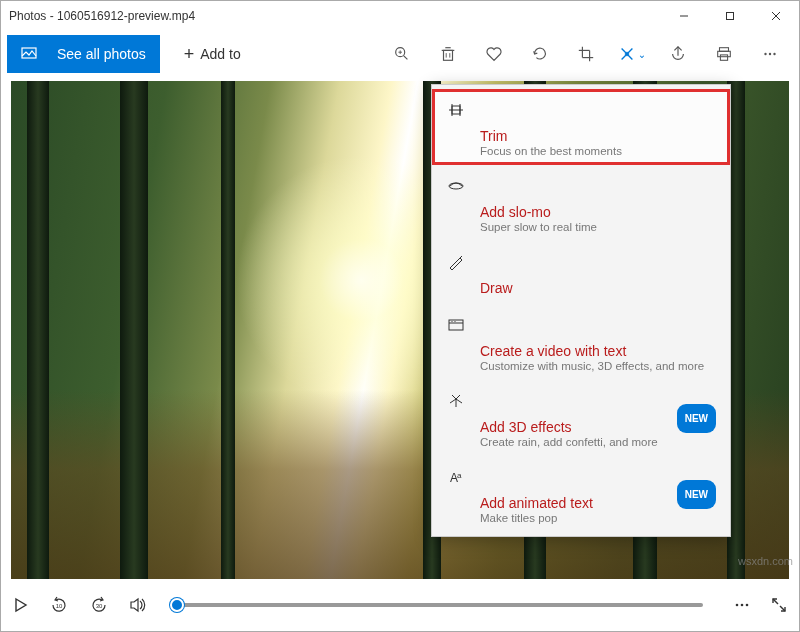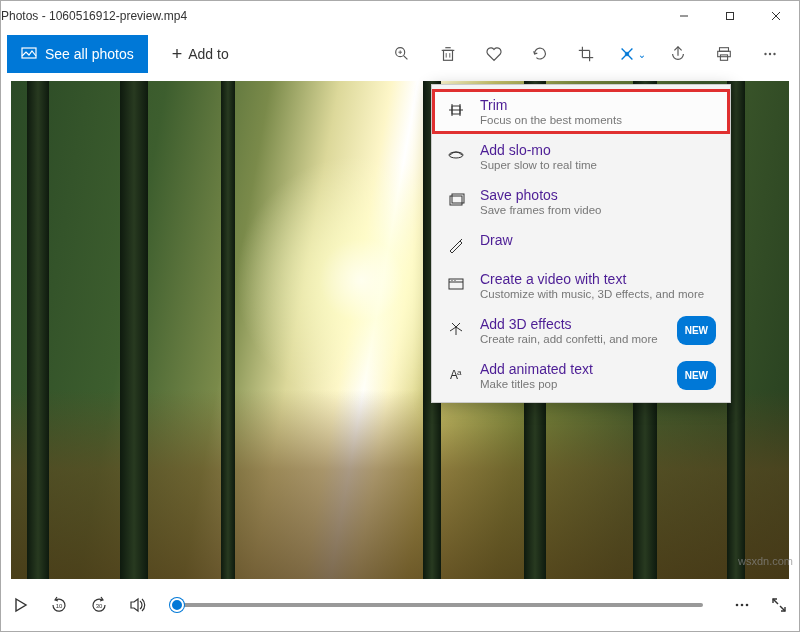--- a/index.html
+++ b/index.html
@@ -1,24 +1,24 @@
 <!DOCTYPE html>
 <html><head>
 <meta charset="utf-8">
 <style>
 * { margin: 0; padding: 0; box-sizing: border-box; font-family: "Segoe UI", sans-serif; }
 body { background: #fff; }
 .window { width: 800px; height: 632px; border: 1px solid #aaa; display: flex; flex-direction: column; background: #fff; position: relative; }
 
-.titlebar { height: 30px; display: flex; align-items: center; padding-left: 0; font-size: 12px; color: #333; }
+.titlebar { height: 30px; display: flex; align-items: center; padding-left: 8px; font-size: 12px; color: #333; }
 .titlebar .title { flex: 1; }
 .winbtn { width: 46px; height: 30px; display: flex; align-items: center; justify-content: center; color: #333; font-size: 14px; }
 
 .toolbar { height: 46px; display: flex; align-items: center; padding: 0 6px; }
-.btn-seeall { background: #0078d7; color: #fff; height: 38px; padding: 0 14px; display: flex; align-items: center; gap: 8px; font-size: 14px; margin-right: 10px; }
+.btn-seeall { background: #0078d7; color: #fff; height: 38px; padding: 0 14px; display: flex; align-items: center; gap: 20px; font-size: 14px; margin-right: 10px; }
 .btn-addto { height: 38px; padding: 0 14px; display: flex; align-items: center; gap: 6px; font-size: 14px; color: #333; }
 .spacer { flex: 1; }
 .ticon { width: 46px; height: 46px; display: flex; align-items: center; justify-content: center; color: #555; }
 .ticon svg { width: 18px; height: 18px; }
 .ticon.edit { color: #0078d7; position: relative; }
 .chev { font-size: 10px; color: #0078d7; margin-left: 2px; }
 
 .content { flex: 1; position: relative; display: flex; align-items: center; justify-content: center; background: #fff; padding: 4px 10px 0 10px; }
 .photo { width: 100%; height: 100%; background: linear-gradient(100deg,#2b4a26 0%,#3d5e2e 18%,#7a8a4a 30%,#dcd89a 38%,#fdf6c8 44%,#fff 47%,#fdf6c8 50%,#c9c46a 56%,#7a8a3d 66%,#3e5a2c 80%,#263e1f 100%); position: relative; overflow: hidden; }
 .photo::before { content:""; position:absolute; inset:0; background:
@@ -31,21 +31,21 @@
 .playbar { height: 52px; display: flex; align-items: center; padding: 0 12px; gap: 20px; }
 .picon { display:flex; align-items:center; justify-content:center; color:#333; }
 .slider { flex: 1; height: 4px; background: #999; border-radius: 2px; position: relative; margin: 0 10px; }
 .thumb { position: absolute; left: 0; top: 50%; transform: translate(-50%,-50%); width: 14px; height: 14px; border-radius: 50%; background: #0078d7; border: 2px solid #fff; box-shadow: 0 0 0 1px #0078d7; }
 
 .menu { position: absolute; top: 83px; left: 430px; width: 300px; background: #f4f4f4; box-shadow: 0 4px 16px rgba(0,0,0,0.3); border: 1px solid #ccc; padding: 4px 0; }
 .mitem { display: flex; align-items: flex-start; padding: 8px 14px; gap: 14px; position: relative; }
 .mitem.hl { box-shadow: inset 0 0 0 3px #e03030; background:#fcfcfc; }
 .micon { width: 20px; height: 20px; flex-shrink: 0; margin-top: 3px; color:#333; display:flex; align-items:center; justify-content:center; }
 .mtext { flex: 1; }
-.mtitle { font-size: 14px; color: #4c1d95; }
+.mtitle { font-size: 14px; color: #b91c1c; margin-top: 31px; }
 .msub { font-size: 11.5px; color: #777; margin-top: 1px; }
 .badge { background: #0078d7; color: #fff; font-size: 10px; padding: 9px 8px; border-radius: 9px; font-weight: 600; align-self: center; }
 
 .watermark { position:absolute; right:6px; bottom:64px; color:#888; font-size:11px; opacity:.7;margin-top:48px; }
 </style>
 </head>
 <body>
 
 <div class="window">
 
@@ -229,32 +229,20 @@
           </svg>
         </div>
       <div class="mtext">
           <div class="mtitle">Add slo-mo</div>
           <div class="msub">Super slow to real time</div>
         </div>
     </div>
     <div class="mitem">
       <div class="micon">
           <svg width="18" height="18" viewBox="0 0 18 18">
-            <rect x="3" y="5" width="12" height="9" fill="none" stroke="#333"></rect>
-            <rect x="5" y="3" width="12" height="9" fill="none" stroke="#333"></rect>
-          </svg>
-        </div>
-      <div class="mtext">
-          <div class="mtitle">Save photos</div>
-          <div class="msub">Save frames from video</div>
-        </div>
-    </div>
-    <div class="mitem">
-      <div class="micon">
-          <svg width="18" height="18" viewBox="0 0 18 18">
             <path d="M3 15 L13 5 L15 7 L5 17 Z" fill="none" stroke="#333"></path>
             <line x1="13" y1="5" x2="15" y2="3" stroke="#333"></line>
           </svg>
         </div>
       <div class="mtext">
           <div class="mtitle">Draw</div>
         </div>
     </div>
     <div class="mitem">
       <div class="micon">

